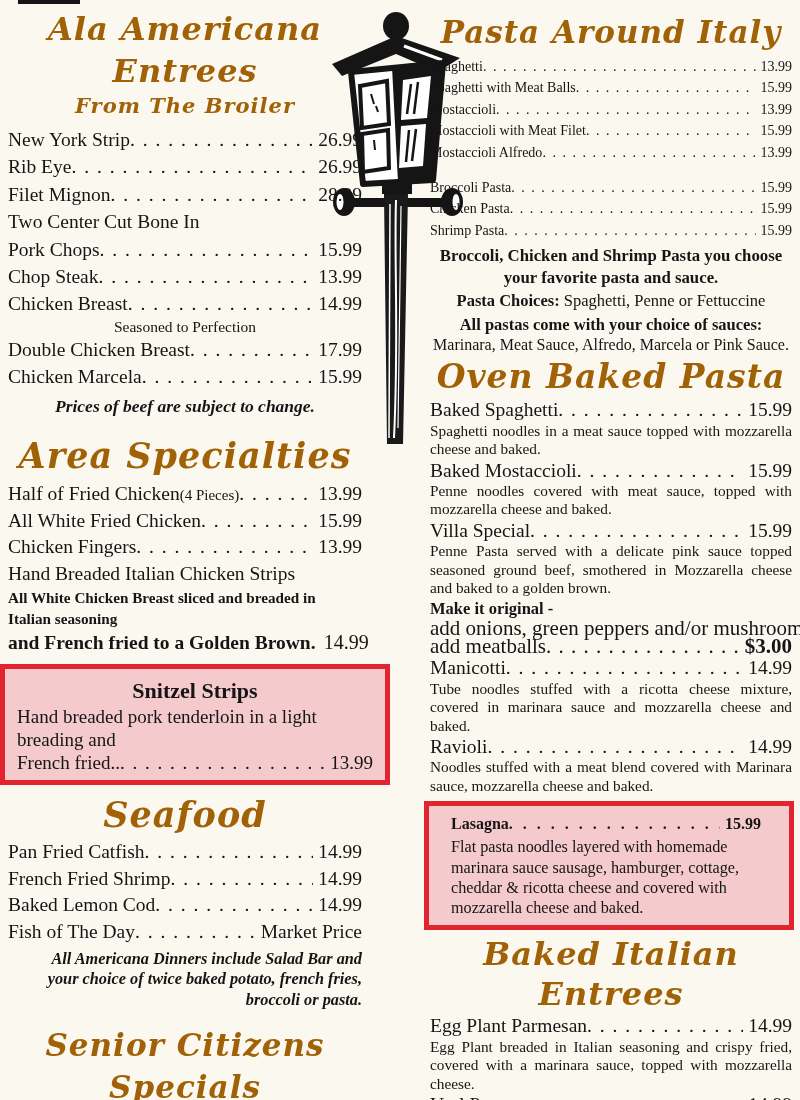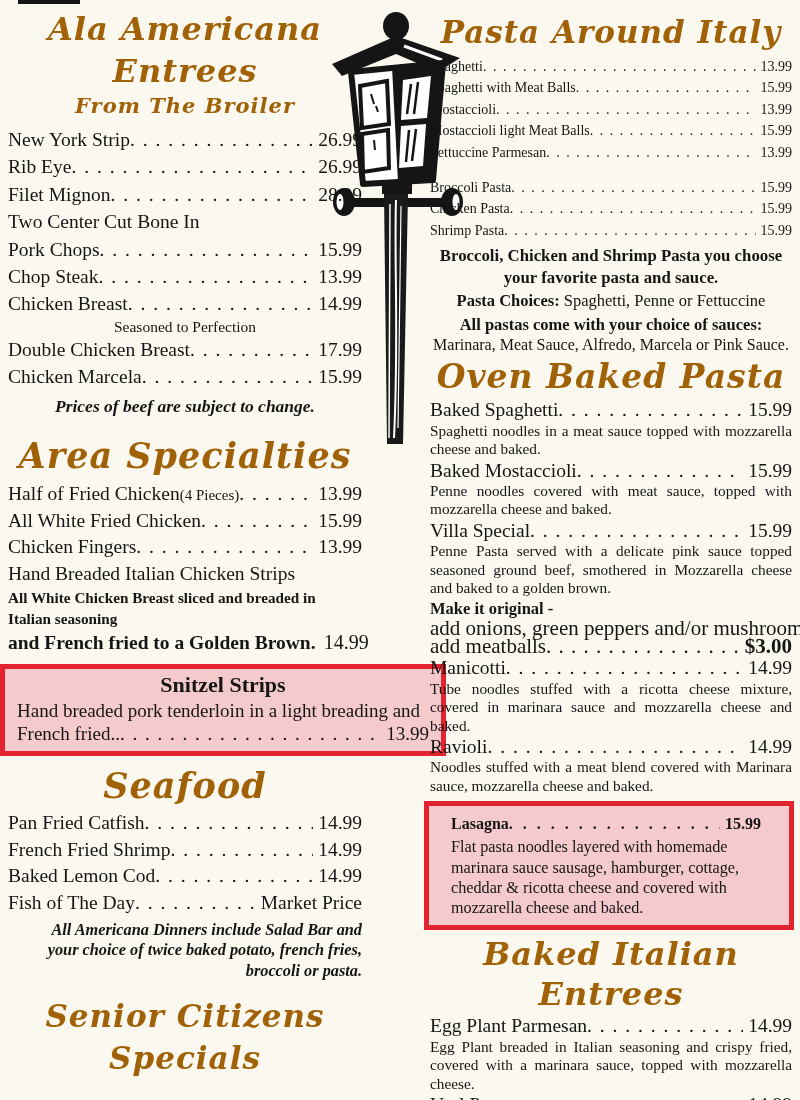--- a/index.html
+++ b/index.html
@@ -53,22 +53,22 @@
   .menu-area .row { font-size: 19.5px; line-height: 26.3px; }
   .small-bold { font-weight: bold; font-size: 15.2px; line-height: 21px; }
   .small-bold .pr { font-weight: normal; font-size: 20px; }
 
   .hl-box {
     background: #f5cacd;
     border: 5px solid #e22330;
   }
   .box-snitzel {
     margin: 8px 0 0 -8px;
-    width: 446px;
-    padding: 2px 12px 6px 12px;
+    width: 390px;
+    padding: 8px 12px 6px 12px;
   }
   .box-snitzel .box-title { text-align: center; font-weight: bold; font-size: 22px; line-height: 28px; }
   .box-snitzel .box-line  { font-size: 19px; line-height: 23px; }
   .box-snitzel .row { font-size: 19px; line-height: 23px; }
 
   .menu-sea { margin-top: 2px; text-align: center; }
   .menu-sea .row { font-size: 19.5px; line-height: 26.6px; }
   .note-sea { font-size: 16.3px; line-height: 20.5px; text-align: right; margin-top: 3px; }
 
   .menu-pasta { margin-top: 4px; }
@@ -266,26 +266,26 @@
         <span class="nm">Spaghetti with Meat Balls</span>
         <span class="dots"></span>
         <span class="pr">15.99</span>
       </div>
     <div class="row">
         <span class="nm">Mostaccioli</span>
         <span class="dots"></span>
         <span class="pr">13.99</span>
       </div>
     <div class="row">
-        <span class="nm">Mostaccioli light Meat Balls</span>
-        <span class="dots"></span>
-        <span class="pr">15.99</span>
-      </div>
-    <div class="row">
-        <span class="nm">Fettuccine Parmesan</span>
+        <span class="nm">Mostaccioli with Meat Filet</span>
+        <span class="dots"></span>
+        <span class="pr">15.99</span>
+      </div>
+    <div class="row">
+        <span class="nm">Mostaccioli Alfredo</span>
         <span class="dots"></span>
         <span class="pr">13.99</span>
       </div>
     <div class="gap15"></div>
     <div class="row">
         <span class="nm">Broccoli Pasta</span>
         <span class="dots"></span>
         <span class="pr">15.99</span>
       </div>
     <div class="row">

